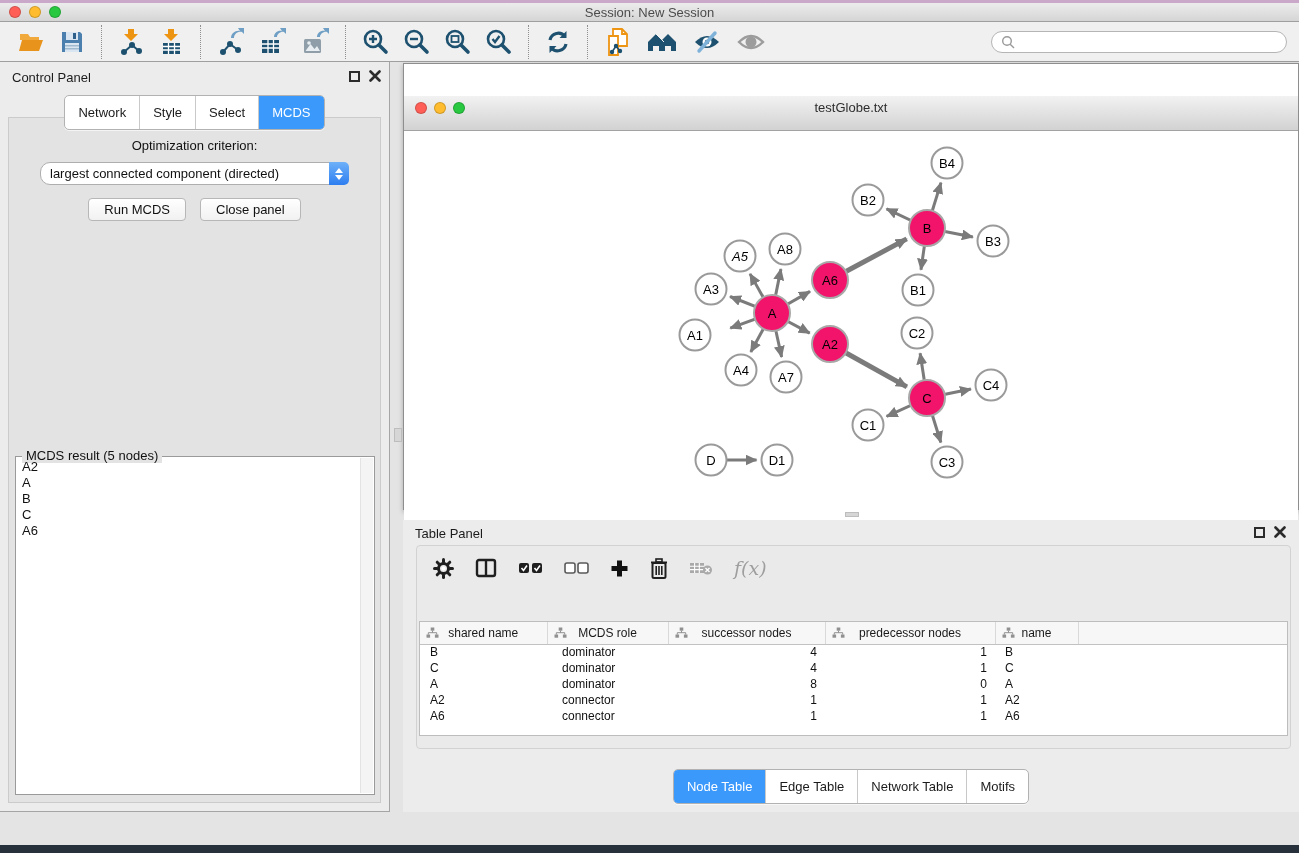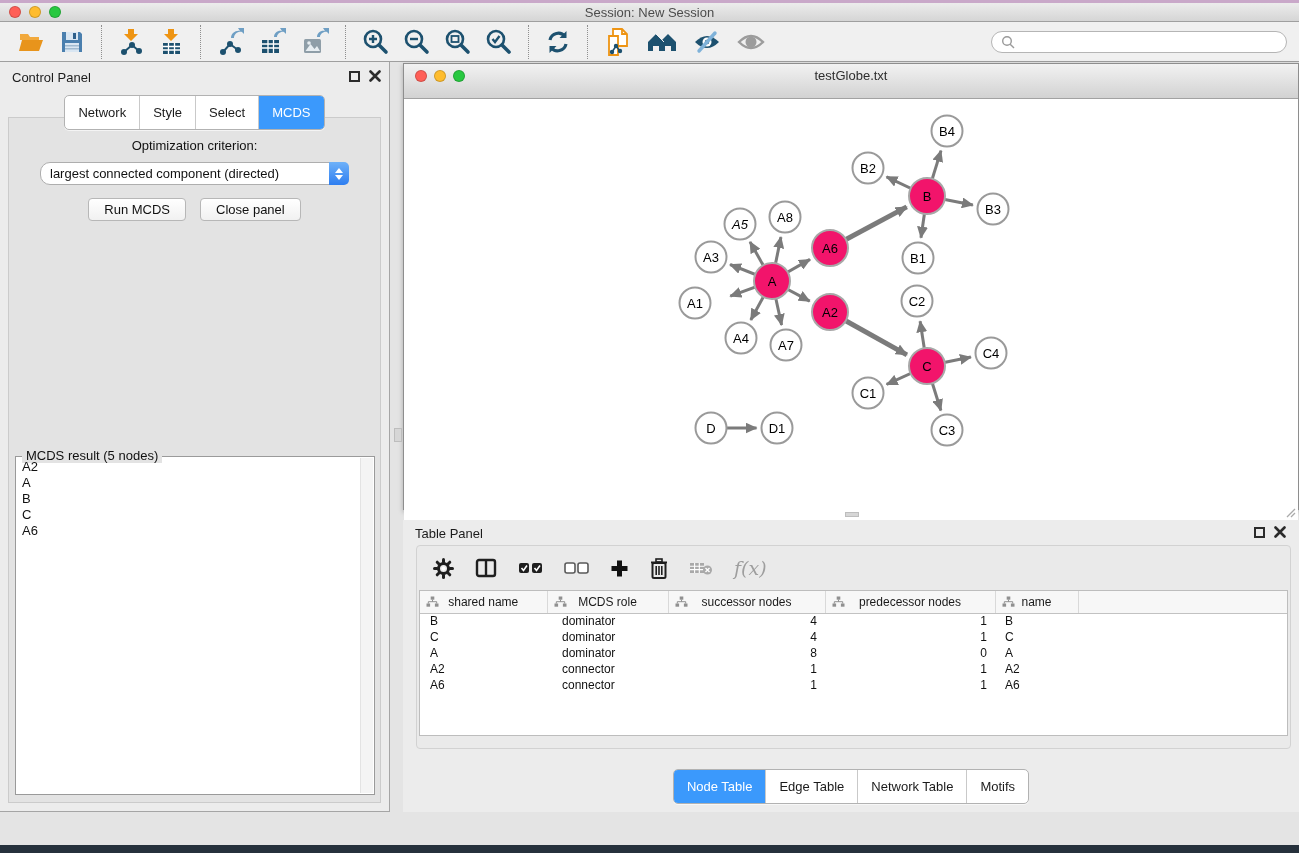--- a/index.html
+++ b/index.html
@@ -46,38 +46,38 @@
   .btn-row { display:flex; justify-content:center; gap:14px; margin-top:13px; }
   .pushbtn { font-family:"Liberation Sans",sans-serif; font-size:13px; color:#111; padding:3px 15px; border:1px solid #b7b7b7; border-radius:4px; background:linear-gradient(#ffffff,#f1f1f1); }
   .result-box { position:absolute; left:6px; right:5px; top:338px; bottom:7px; border:1px solid #9a9a9a; background:#fff; }
   .result-legend { position:absolute; top:-9px; left:6px; background:#e3e3e3; padding:0 4px; color:#111; }
   .result-list { position:absolute; left:1px; top:2px; bottom:1px; right:15px; overflow:hidden; }
   .result-item { line-height:16px; padding-left:5px; color:#111; }
   .result-scroll { position:absolute; top:1px; right:1px; bottom:1px; width:13px; background:#f4f4f4; border-left:1px solid #e3e3e3; }
 
   
   .net-window { position:absolute; left:403px; top:1px; width:896px; height:447px; border:1px solid #8e8e8e; background:#fff; box-shadow:0 2px 5px rgba(0,0,0,.25); }
-  .nw-titlebar { position:relative; height:35px; background:linear-gradient(#f2f2f2,#d2d2d2); border-bottom:1px solid #a2a2a2; }
+  .nw-titlebar { position:relative; height:35px; background:linear-gradient(#f2f2f2,#d2d2d2); border-bottom:1px solid #a2a2a2;margin-top:32px; }
   .nw-titlebar .title { position:absolute; left:0; right:0; top:4px; text-align:center; color:#2e2e2e; }
   .nw-lights { position:absolute; left:11px; top:6px; display:flex; gap:7px; }
   .canvas { position:relative; width:894px; height:421px; background:#fff; overflow:hidden; }
   .canvas svg.edges { position:absolute; left:0; top:0; }
   .gnode { position:absolute; width:33px; height:33px; border-radius:50%; background:#fff; border:2px solid #9a9a9a; transform:translate(-50%,-50%); display:flex; align-items:center; justify-content:center; font-size:13px; color:#000; }
   .gnode.mcds { width:38px; height:38px; background:#f2146b; border-color:#a8a8a8; }
   .resize-grip { position:absolute; right:2px; bottom:2px; }
   .divider-mark { position:absolute; background:#d6d6d6; border:1px solid #bdbdbd; }
   .dm1 { left:394px; top:366px; width:8px; height:14px; }
   .dm2 { left:845px; top:450px; width:14px; height:5px; }
 
   
   .table-panel { position:absolute; left:403px; top:458px; width:896px; height:292px; background:#ececec; }
   .tp-header { position:relative; height:25px; }
   .tp-header .ph-title { position:absolute; left:12px; top:6px; color:#1c1c1c; }
   .tp-header .panel-icons { top:6px; right:13px; }
-  .tp-body { position:absolute; left:13px; right:8px; top:25px; bottom:63px; background:#eaeaea; border:1px solid #d2d2d2; border-radius:4px; display:flex; flex-direction:column; }
+  .tp-body { position:absolute; left:13px; right:8px; top:25px; bottom:63px; background:#eaeaea; border:1px solid #d2d2d2; border-radius:4px; display:flex; flex-direction:column;gap:31px; }
   .tp-toolbar { height:44px; display:flex; align-items:center; padding-left:16px; gap:21px; flex:none; }
   .tp-toolbar .tbtn { margin:0; height:26px; }
   .tp-table-wrap { flex:1; margin:0 2px 12px; background:#fff; border:1px solid #bdbdbd; overflow:hidden; }
   table.node-table { border-collapse:collapse; table-layout:fixed; width:100%; }
   .node-table th { position:relative; font-weight:normal; font-size:12px; color:#1a1a1a; height:22px; background:#f7f7f7; border-right:1px solid #d9d9d9; border-bottom:1px solid #c2c2c2; text-align:center; }
   .node-table th.filler { border-right:none; }
   .th-icon { position:absolute; left:6px; top:5px; }
   .node-table td { font-size:12px; color:#111; height:16px; padding:0 0 0 10px; white-space:nowrap; }
   .node-table td.num { text-align:right; padding:0 8px 0 0; }
   .node-table td.role { padding-left:15px; }

